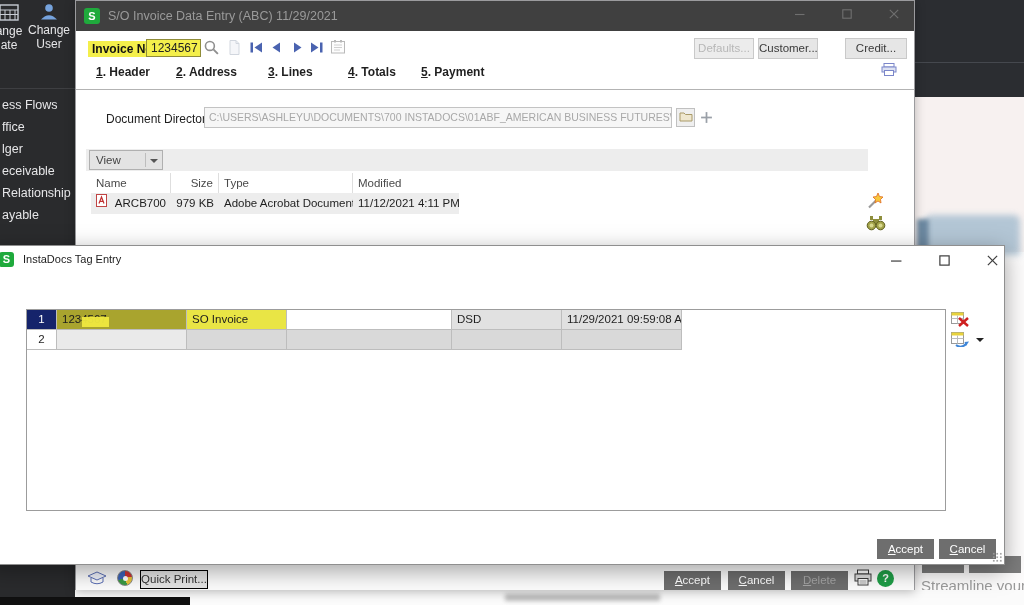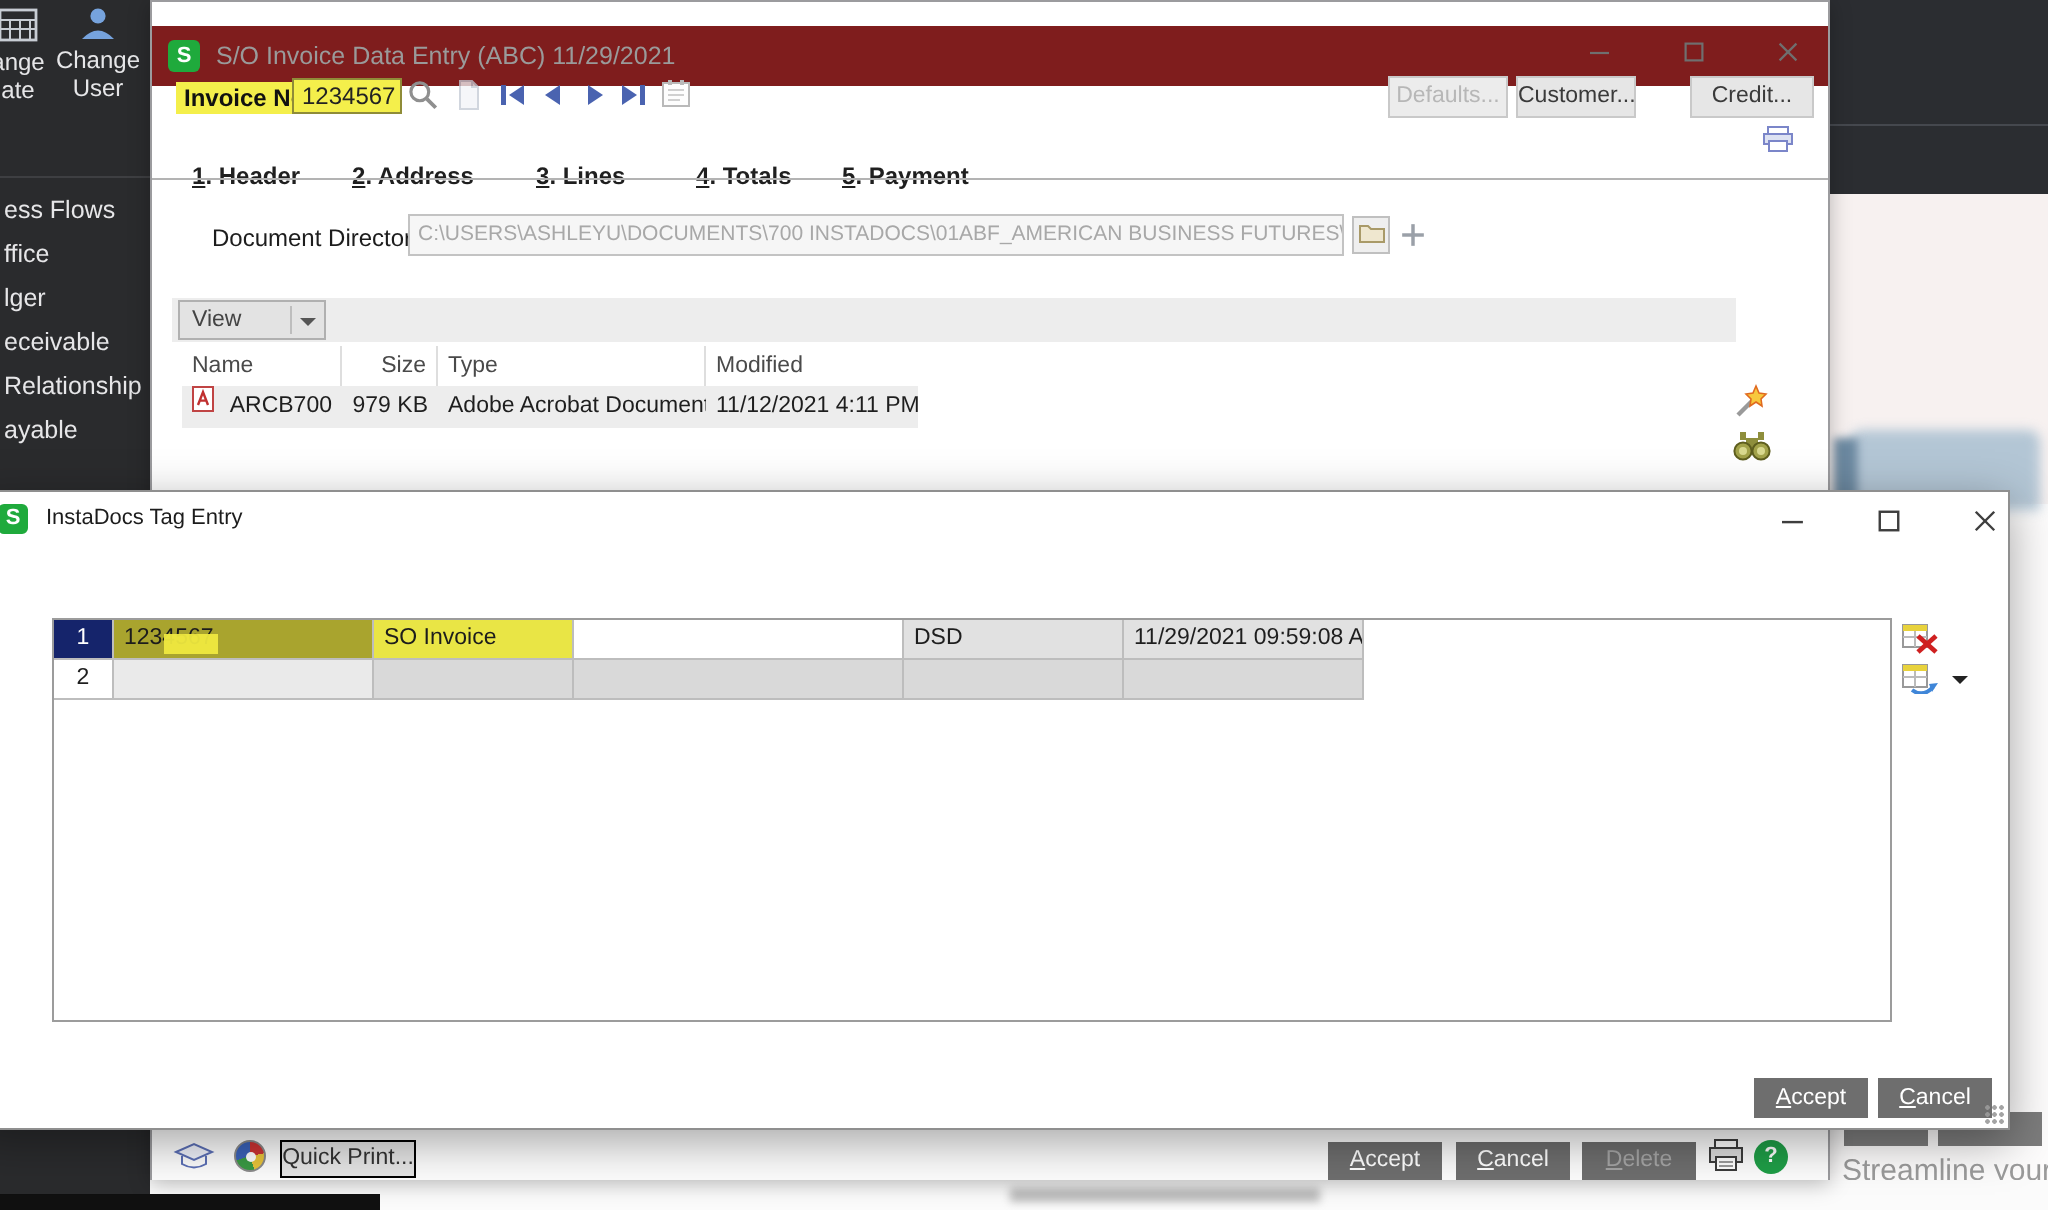--- a/index.html
+++ b/index.html
@@ -20,38 +20,38 @@
   .bg-btn-sliver { position:absolute; height:17px; background:#7c7c7c; z-index:1; }
   .promo-text { position:absolute; left:921px; top:577px; font-size:15px; color:#9b9b9b; white-space:nowrap; z-index:1; }
   .bottom-strip { position:absolute; left:75px; top:590px; width:949px; height:15px; background:#fbfbfb; z-index:1; }
   .blur-text-bar { position:absolute; left:505px; top:594px; width:155px; height:7px; background:#8a8a8a; filter:blur(2px); opacity:.55; z-index:2; }
   .black-bar { position:absolute; left:0; top:597px; width:190px; height:8px; background:#101010; z-index:3; }
   .grip { width:10px; height:10px; background-image:radial-gradient(circle,#9a9a9a 1px,transparent 1.3px); background-size:3.5px 3.5px; opacity:.9; }
   .grip-bg1 { position:absolute; left:902px; top:581px; z-index:1; }
 
   
   .main-window { position:absolute; left:75px; top:0; width:840px; height:590px; background:#fff; border:1px solid #9b9b9e; box-shadow:0 2px 10px rgba(0,0,0,.25); z-index:2; }
-  .titlebar { position:absolute; left:0; top:0; width:100%; height:30px; background:#7f1d1d;margin-top:12px; }
+  .titlebar { position:absolute; left:0; top:0; width:100%; height:30px; background:#404040; }
   .sage-logo { position:absolute; width:16px; height:16px; background:#1faa3c; border-radius:3px; color:#fff; font-weight:bold; font-size:11px; text-align:center; line-height:16px; }
   .sage-logo::after { content:"S"; }
   .win-title { position:absolute; left:32px; top:8px; color:#9a9a9a; font-size:12.5px; white-space:nowrap; }
   .win-controls { position:absolute; top:6px; display:flex; gap:31px; }
   .wc { width:16px; height:14px; display:flex; align-items:center; justify-content:center; cursor:pointer; }
   .main-window .wc { color:#6f6f6f; }
   .dialog .wc { color:#3e3e3e; }
 
   .hl-label { position:absolute; left:12px; top:40px; background:#f4ef4b; color:#111; font-weight:bold; font-size:12px; padding:1px 4px; }
   .hl-field { position:absolute; left:70px; top:38px; width:55px; height:18px; background:#f4ef4b; border:1px solid #8f8c38; font-size:12px; line-height:16px; padding-left:4px; color:#222; cursor:text; }
   .tb-icon { position:absolute; top:38px; width:18px; height:18px; cursor:pointer; }
   .hdr-btn { position:absolute; top:37px; height:21px; background:#e6e6e6; border:1px solid #c9c9c9; font-size:11.5px; color:#3a3a3a; text-align:center; line-height:19px; cursor:pointer; }
   .hdr-btn.disabled { color:#b7b7b7; background:#ececec; cursor:default; }
   .printer-small { position:absolute; left:804px; top:61px; width:18px; height:15px; cursor:pointer; }
 
   .tabline { position:absolute; left:0; top:88px; width:100%; height:1px; background:#b3b3b3; }
-  .tab { position:absolute; top:80px; font-size:12px; font-weight:bold; color:#1f1f1f; cursor:pointer; white-space:nowrap; }
+  .tab { position:absolute; top:64px; font-size:12px; font-weight:bold; color:#1f1f1f; cursor:pointer; white-space:nowrap; }
   .tab .num { text-decoration:underline; }
   .tab-active { position:absolute; left:412px; top:62px; width:92px; height:27px; background:#fff; border:1px solid #9f9f9f; border-bottom:none; border-radius:2px 2px 0 0; text-align:center; line-height:26px; font-size:12px; font-weight:bold; color:#2b4fd0; cursor:pointer; z-index:2; }
   .tab-active .num { text-decoration:underline; }
 
   .dd-label { position:absolute; left:30px; top:111px; font-size:12px; color:#1d1d1d; }
   .dd-field { position:absolute; left:128px; top:106px; width:468px; height:21px; border:1px solid #c3c3c3; background:#f6f6f6; color:#a8a8a8; font-size:10.5px; line-height:19px; padding:0 4px; white-space:nowrap; overflow:hidden; cursor:text; }
   .dd-browse { position:absolute; left:600px; top:107px; width:19px; height:19px; border:1px solid #c0c0c0; background:#efefef; display:flex; align-items:center; justify-content:center; cursor:pointer; }
   .dd-plus { position:absolute; left:624px; top:110px; width:13px; height:13px; cursor:pointer; }
 
   .view-strip { position:absolute; left:10px; top:148px; width:782px; height:22px; background:#ededed; }

